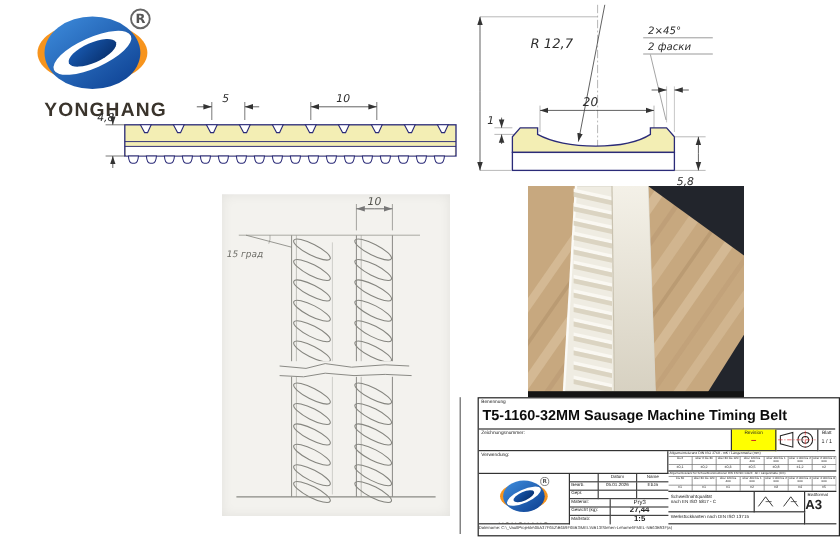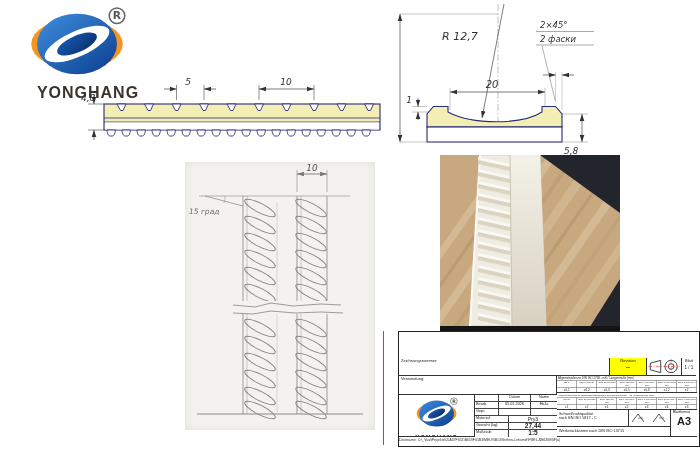--- a/index.html
+++ b/index.html
@@ -24,21 +24,21 @@
        font-size:3.8px;line-height:1;padding:1px 0 0 1px;overflow:hidden;}
   .fldc{text-align:center;padding-left:0;}
   .big-val{font-size:6.5px;font-weight:bold;text-align:center;padding-top:0;}
   .scalewrap{position:absolute;overflow:hidden;}
   .scaled{transform:scale(0.5);transform-origin:0 0;}
   .tolhead{font-size:5.8px;line-height:6px;padding:1px 2px;white-space:nowrap;}
   .tolgrid{display:grid;grid-template-columns:repeat(7,40px);border-top:1px solid #555;}
   .tolgrid div{border-right:1px solid #555;border-bottom:1px solid #555;font-size:5px;line-height:1.05;
      text-align:center;padding:1px 1px;min-height:10px;}
   .tolgrid .tv{font-size:6px;min-height:7px;}
-  #blattformat-val{font-size:11px;font-weight:bold;text-align:center;}
+  #blattformat-val{font-size:11px;font-weight:bold;text-align:left;}
   #dateiname-row{font-size:6px;white-space:nowrap;transform:scale(0.58);transform-origin:0 50%;color:#333;}
   text{font-family:"DejaVu Sans",sans-serif;}
   .dimtxt{font-style:italic;fill:#2e2e2e;}
   .pencil{fill:#6e6e68;}
 </style>
 </head>
 <body>
 
 <div id="page">
 
@@ -286,20 +286,24 @@
     <use href="#beltTooth" y="149"></use>
       <use href="#beltTooth" y="161"></use>
     <polygon points="70,0 100,0 106,171 72,171" fill="url(#bandGrad)" opacity="0.95"></polygon>
     <line x1="70" y1="0" x2="72" y2="171" stroke="#c9c2b0" stroke-width="1"></line>
     <rect x="0" y="171" width="180" height="7" fill="#141414"></rect>
   </svg>
 
   <div class="abs" id="tb" style="left:383px;top:331px;width:315px;height:114px;">
     <div id="tb-main">
 
+      <div class="cell" style="left:0;top:0;width:297px;height:26px;border-right:none;">
+        <div class="lbl">Benennung</div>
+        <div id="tb-title">T5-1160-32MM Sausage Machine Timing Belt</div>
+      </div>
 
       <div class="cell" style="left:0;top:26px;width:211px;height:18px;">
         <div class="lbl">Zeichnungsnummer:</div>
       </div>
       <div class="cell rev" style="left:211px;top:26px;width:37px;height:18px;">
         <div class="lbl" style="padding-left:0;text-align:center;">Revision</div>
         <div class="val">–</div>
       </div>
       <div class="cell" style="left:248px;top:26px;width:35px;height:18px;">
         <svg width="34" height="17" viewBox="0 0 35 18">

